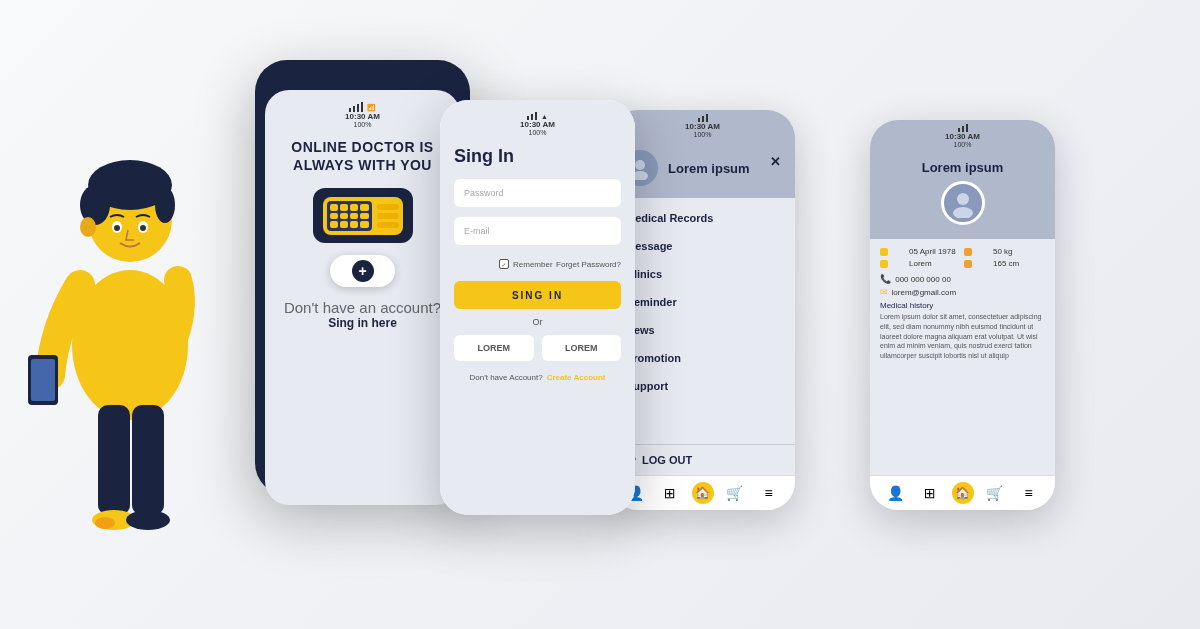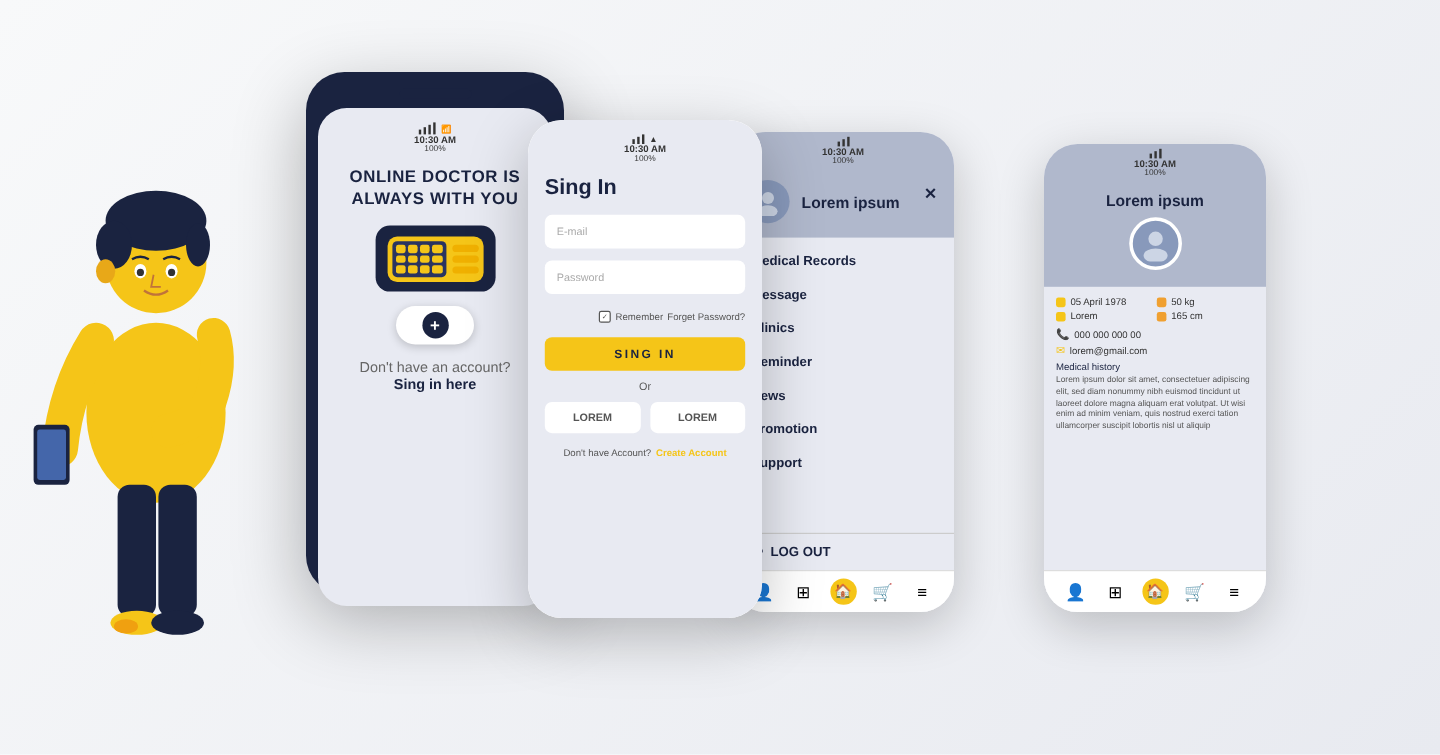--- a/index.html
+++ b/index.html
@@ -139,21 +139,21 @@
       align-items: center;
       justify-content: center;
       font-size: 11px;
       font-weight: 900;
       color: #1a2340;
       letter-spacing: 1px;
       margin: 8px 0;
     }
 
     .account-text {
-      font-size: 12px;
+      font-size: 15px;
       color: #666;
       text-align: left;
       margin-top: 6px;
     }
 
     .sing-in-link {
       font-size: 12px;
       font-weight: 700;
       color: #1a2340;
       text-align: center;
@@ -446,21 +446,21 @@
     .profile-info-grid {
       display: grid;
       grid-template-columns: 1fr 1fr;
       gap: 3px;
       margin-bottom: 6px;
     }
 
     .info-item {
       display: flex;
       align-items: center;
-      gap: 4px;
+      gap: 21px;
       font-size: 8px;
     }
 
     .info-dot {
       width: 8px;
       height: 8px;
       border-radius: 2px;
       flex-shrink: 0;
     }
 
@@ -617,25 +617,25 @@
           <span style="display:inline-block;width:2px;height:8px;background:#333;"></span>
           <span style="display:inline-block;margin-left:2px;font-size:7px;">▲</span>
         </div>
         <span style="font-size:8px;font-weight:700;">10:30 AM</span>
         <span style="font-size:7px;">100%</span>
       </div>
 
       <div class="signin-title">Sing In</div>
 
       <div class="input-field">
+        <span>Password</span>
+      </div>
+
+      <div class="input-field">
         <span>E-mail</span>
-      </div>
-
-      <div class="input-field">
-        <span>Password</span>
       </div>
 
       <div class="remember-row">
         <div class="remember-left">
           <div class="checkbox-small">
             <span style="font-size:6px;color:#555;">✓</span>
           </div>
           <span>Remember</span>
         </div>
         <span class="forget-link">Forget Password?</span>

